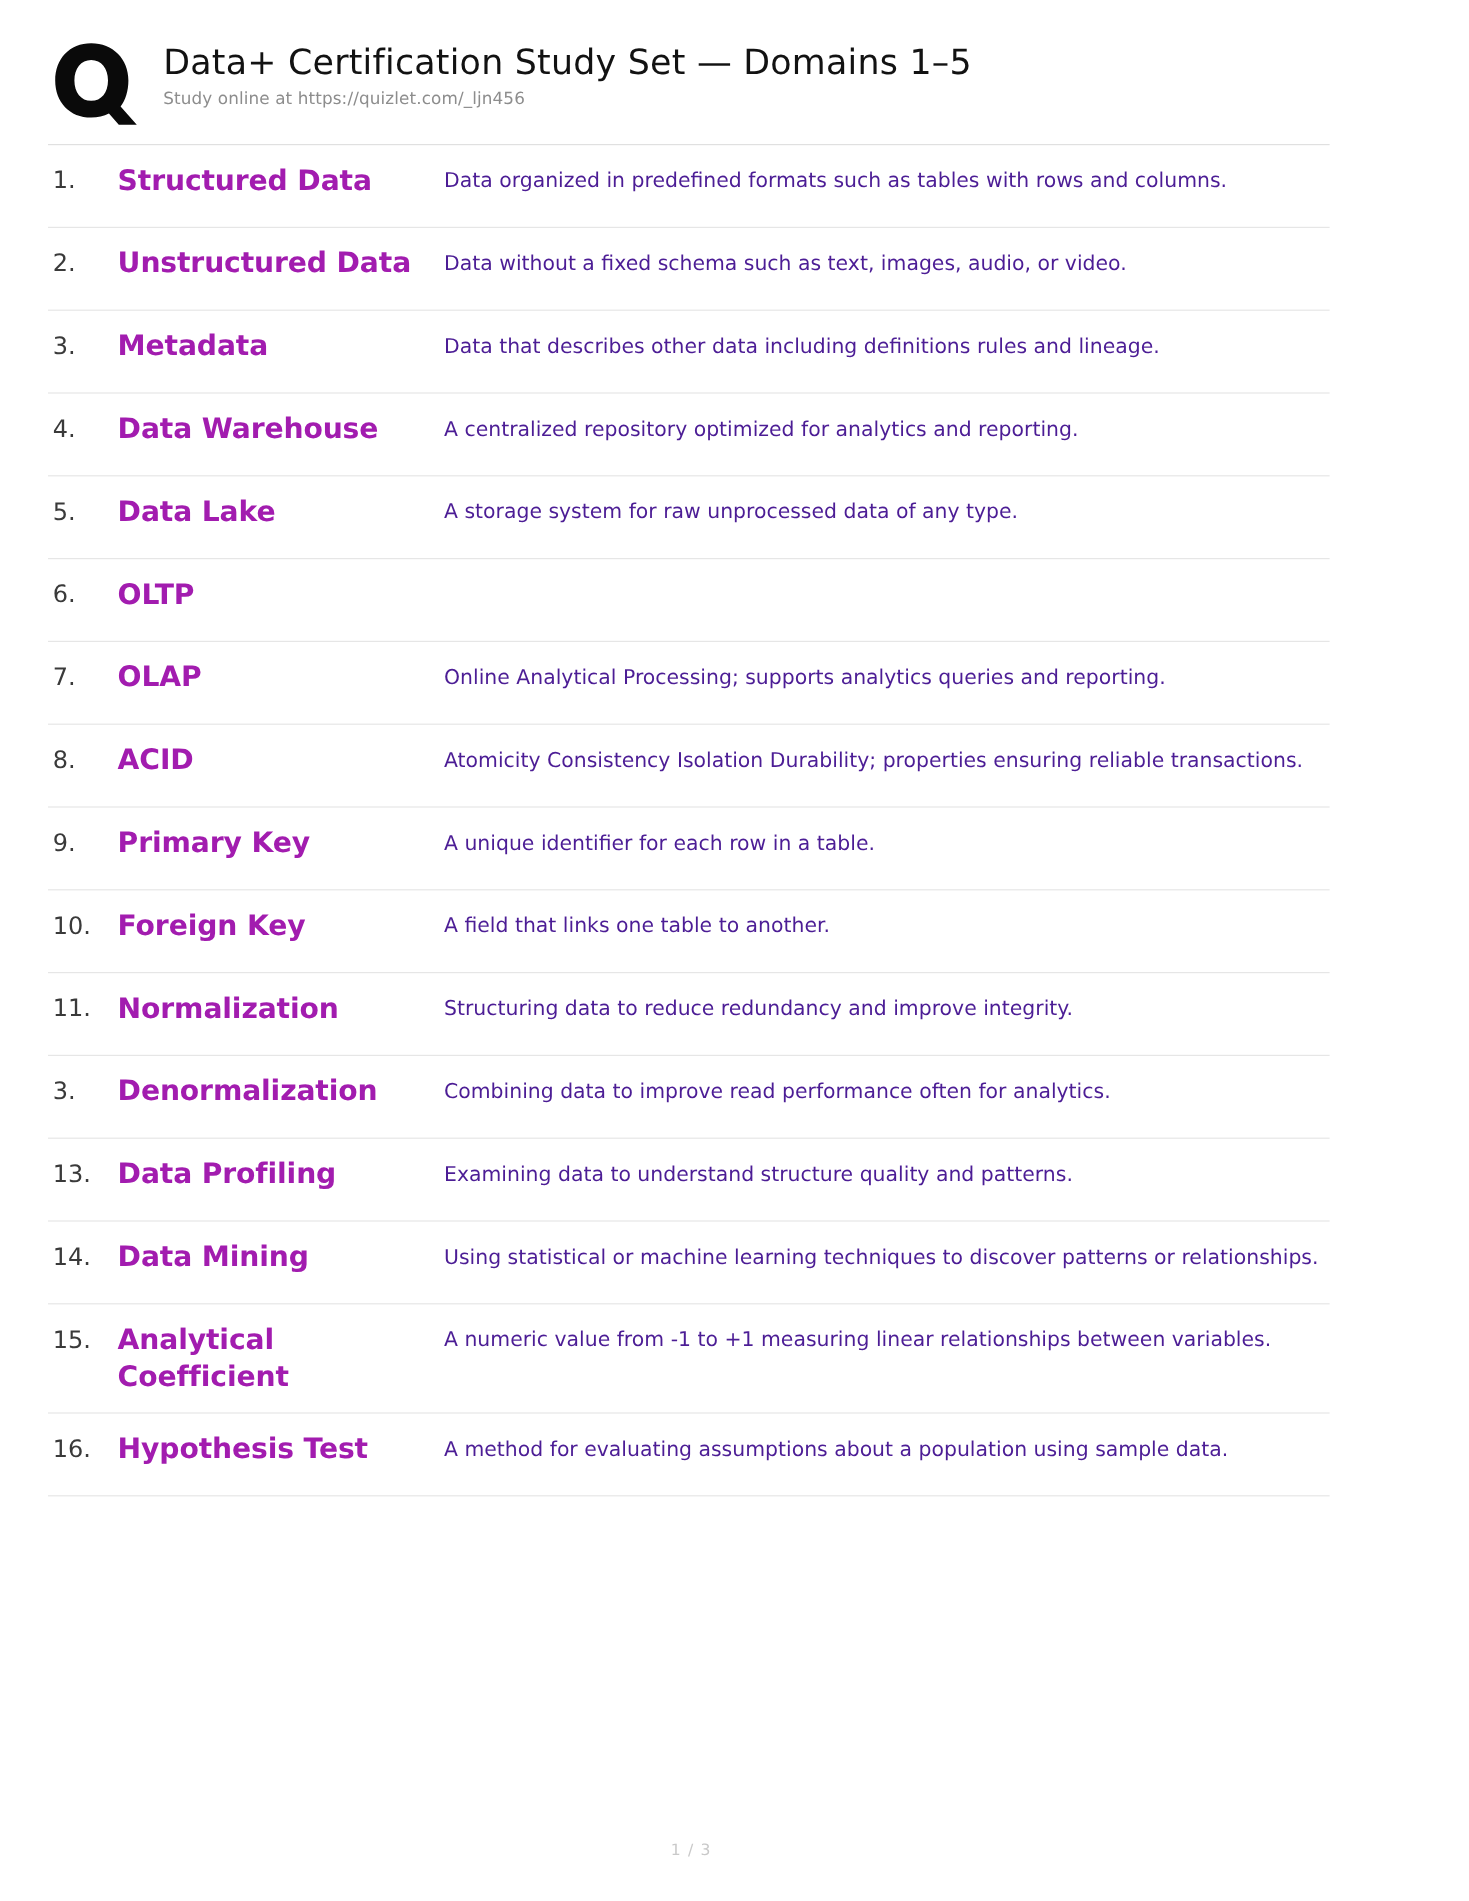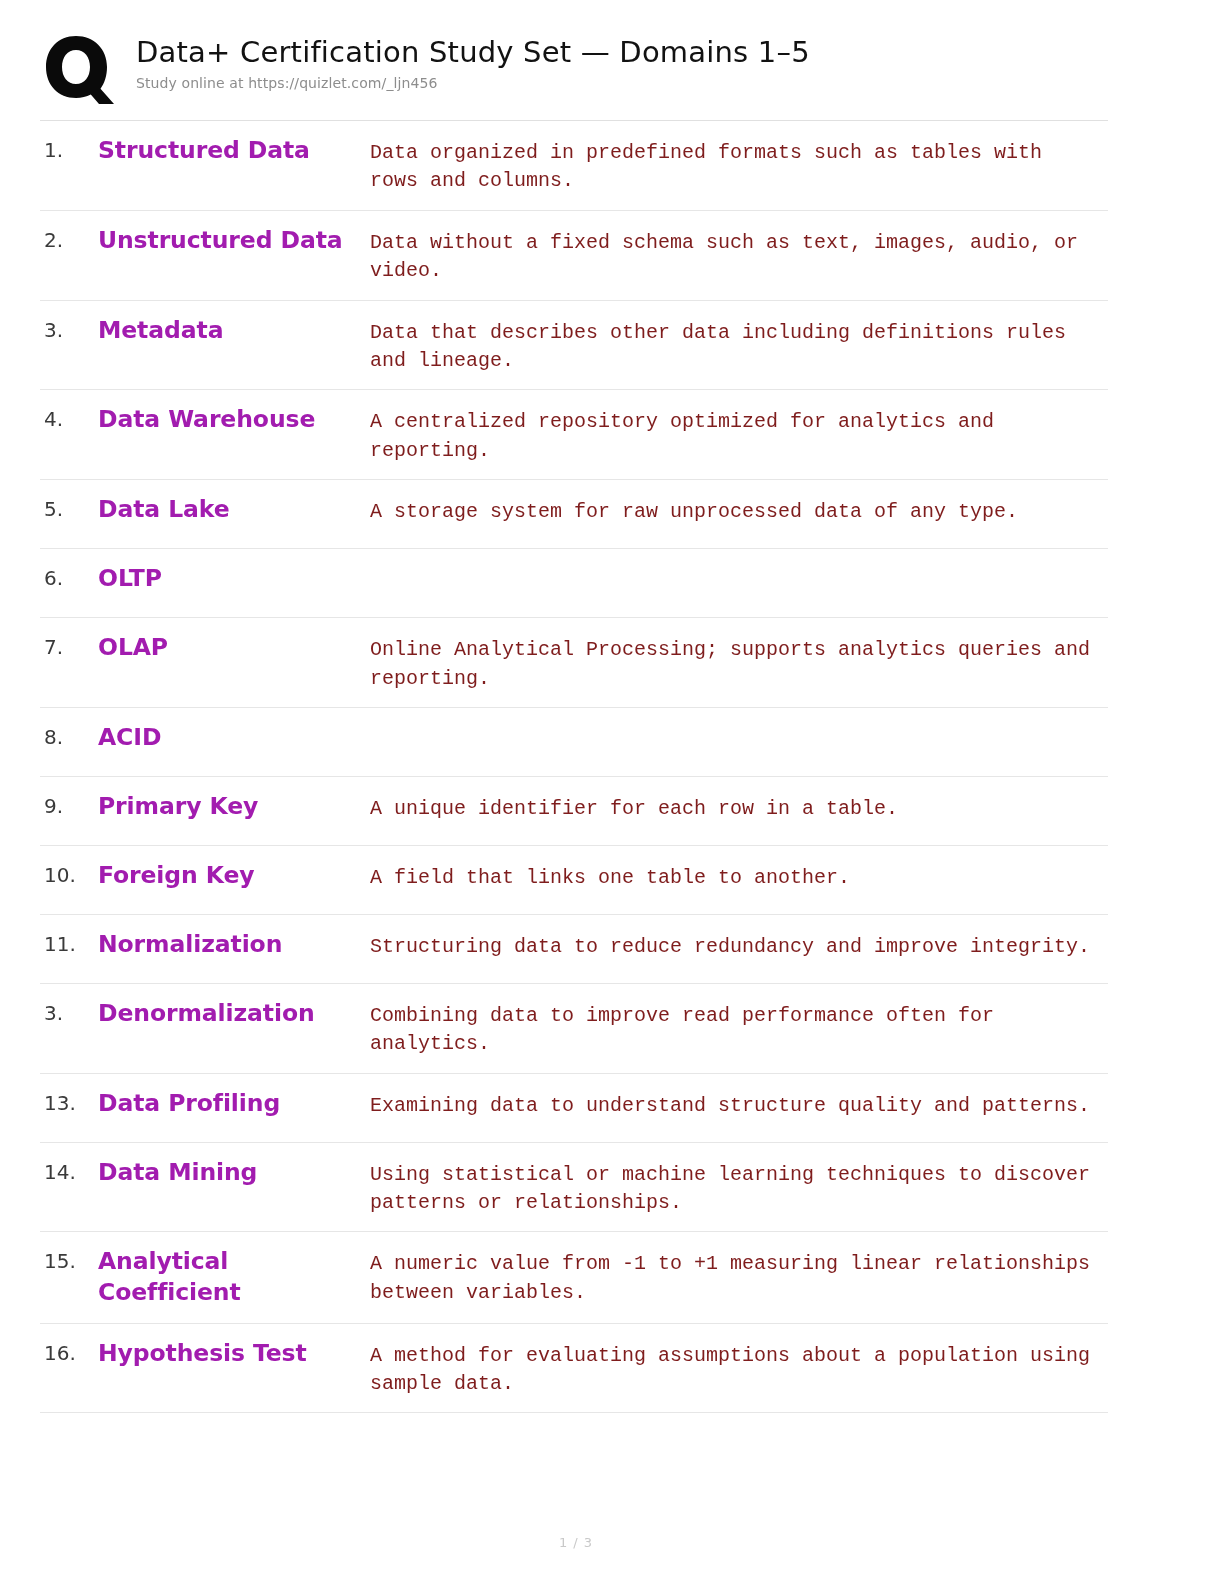--- a/index.html
+++ b/index.html
@@ -84,27 +84,26 @@
     font-size: 23.5px;
     font-weight: 600;
     color: #a21caf;
     line-height: 1.32;
     padding-right: 14px;
     box-sizing: border-box;
     letter-spacing: -0.1px;
   }
   .card-def {
     flex: 1 1 auto;
-    font-size: 20px;
-    color: #7f1d1d;
+    font-size: 17px;
+    color: #4c1d95;
     line-height: 1.42;
     padding-top: 4px;
     padding-right: 6px;
     font-weight: 400;
-    font-family: Liberation Mono, monospace;
   }
 
   
   .footer {
     position: absolute;
     left: 4px;
     right: 0;
     bottom: 34px;
     text-align: center;
     font-size: 13px;
@@ -168,20 +167,21 @@
 
     <div class="card-row">
       <div class="card-num">7.</div>
       <div class="card-term">OLAP</div>
       <div class="card-def">Online Analytical Processing; supports analytics queries and reporting.</div>
     </div>
 
     <div class="card-row">
       <div class="card-num">8.</div>
       <div class="card-term">ACID</div>
+      <div class="card-def">Atomicity Consistency Isolation Durability; properties ensuring reliable transactions.</div>
     </div>
 
     <div class="card-row">
       <div class="card-num">9.</div>
       <div class="card-term">Primary Key</div>
       <div class="card-def">A unique identifier for each row in a table.</div>
     </div>
 
     <div class="card-row">
       <div class="card-num">10.</div>

